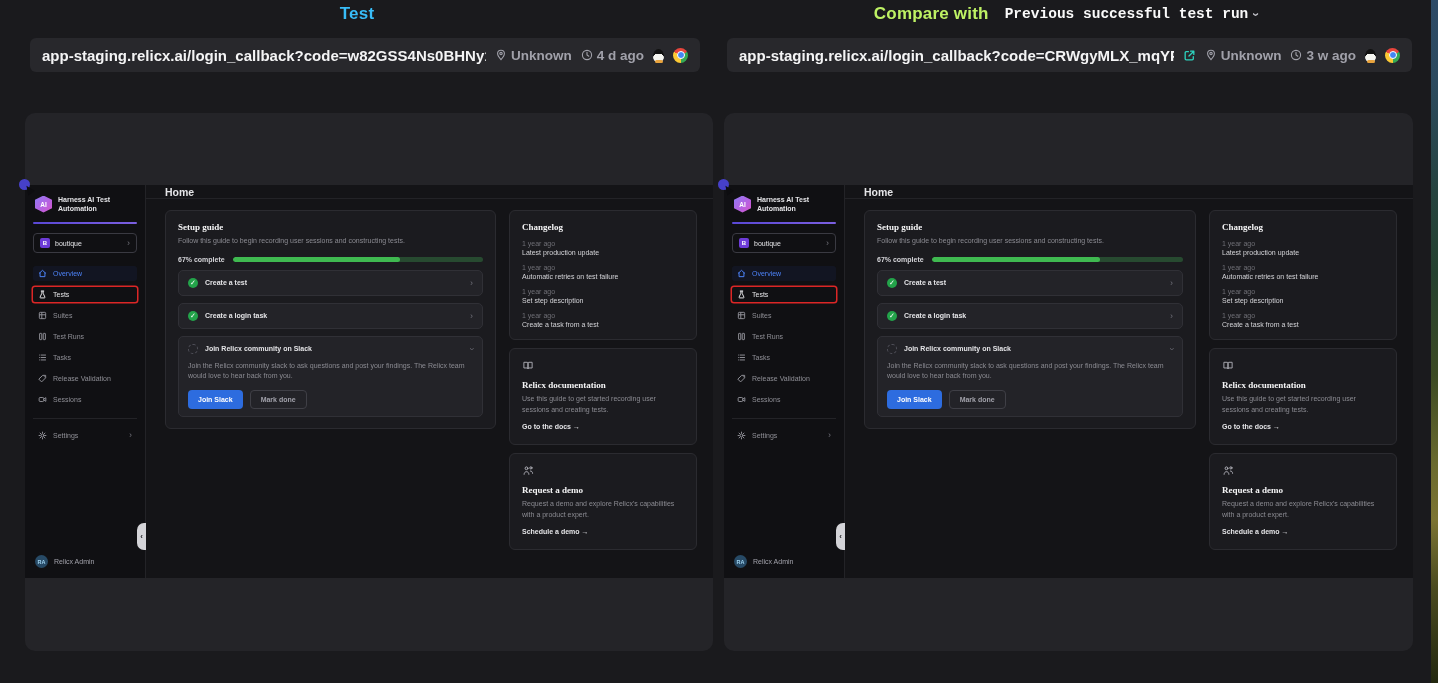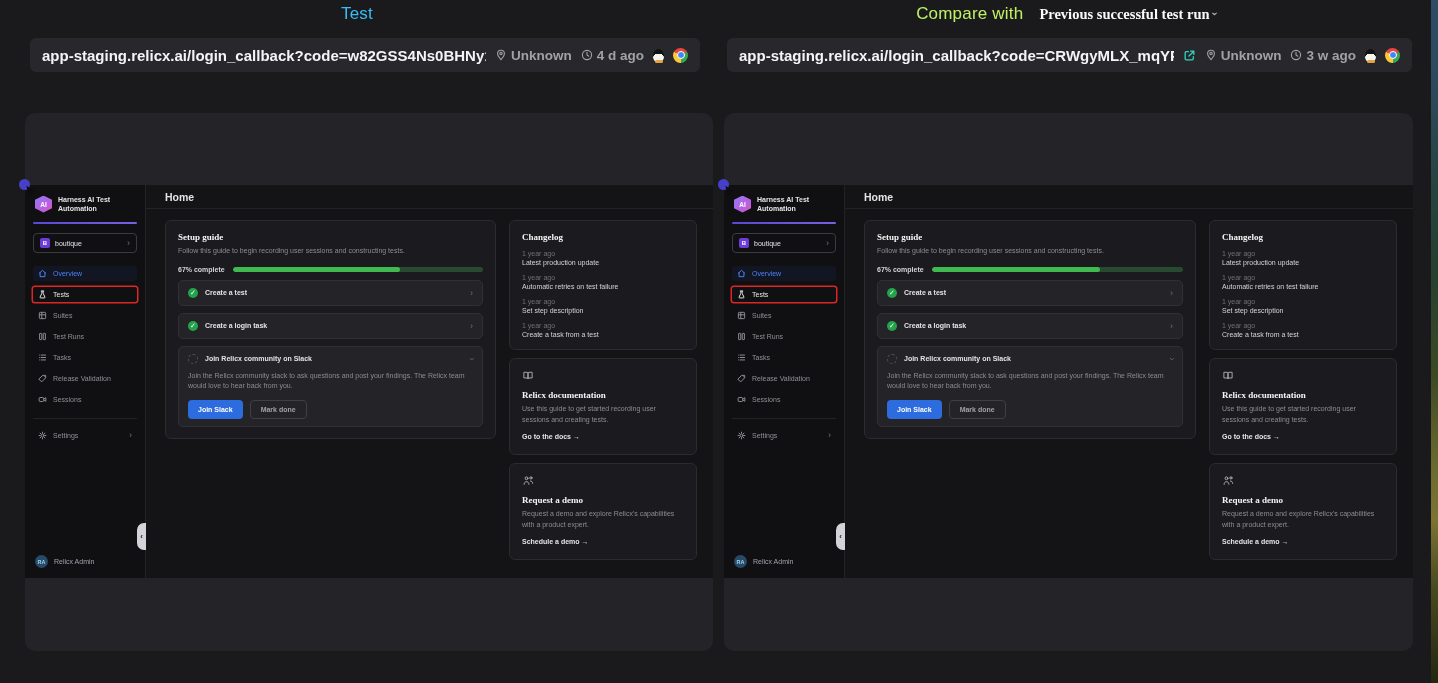--- a/index.html
+++ b/index.html
@@ -5,25 +5,25 @@
   * { margin:0; padding:0; box-sizing:border-box; }
   html,body { width:1438px; height:683px; overflow:hidden; background:#18181b; }
   .screen { position:relative; width:1438px; height:683px; background:#1a1a1d;
             font-family:"Liberation Sans", sans-serif; }
 
   
   .col-header { position:absolute; top:0; height:28px; display:flex; align-items:center;
                 justify-content:center; gap:16px; }
   .col-header.lh { left:0; width:714px; }
   .col-header.rh { left:714px; width:706px; }
-  .col-title { font-size:17px; font-weight:normal; letter-spacing:.2px; }
+  .col-title { font-size:17px; font-weight:bold; letter-spacing:.2px; }
   .lh .col-title { color:#38bdf8; }
   .rh .col-title { color:#bef264; }
   .run-selector { display:flex; align-items:center; gap:4px; background:none; border:none;
-                  color:#fafafa; font-weight:bold; font-size:14.5px; font-family:Liberation Serif, serif; cursor:pointer; }
+                  color:#fafafa; font-weight:bold; font-size:14.5px; font-family:Liberation Mono, monospace; cursor:pointer; }
   .chev-down { display:inline-block; transform:rotate(90deg); color:#b8b8bf; font-size:13px; font-weight:bold; }
 
   
   .url-bar { position:absolute; top:38px; height:34px; background:#28282c; border-radius:6px;
              display:flex; align-items:center; padding:0 12px; gap:9px; }
   .url-bar.ul { left:30px;  width:670px; }
   .url-bar.ur { left:727px; width:685px; }
   .url-text { font-size:15px; font-weight:bold; color:#f4f4f5; white-space:nowrap; overflow:hidden; }
   .badge { display:flex; align-items:center; gap:4px; color:#a1a1aa; font-size:13.5px;
            font-weight:bold; white-space:nowrap; }
@@ -79,21 +79,21 @@
   .sb-bottom { margin-top:auto; display:flex; align-items:center; gap:6px; padding:2px; cursor:pointer; }
   .avatar { width:13px; height:13px; border-radius:50%; background:#274a66; color:#9fd3f0;
             font-size:5.5px; font-weight:bold; display:flex; align-items:center; justify-content:center; }
   .user-name { font-size:7px; color:#a1a1aa; }
   .handle { position:absolute; right:-1px; top:338px; width:9px; height:27px; background:#d4d4d8;
             border-radius:7px 0 0 7px; display:flex; align-items:center; justify-content:center;
             color:#232327; font-size:8px; font-weight:bold; cursor:pointer; z-index:2; }
 
   
   .main { flex:1; display:flex; flex-direction:column; min-width:0; }
-  .main-header { height:24px; flex:none; border-bottom:1px solid #232327; display:flex;
+  .main-header { height:14px; flex:none; border-bottom:1px solid #232327; display:flex;
                  align-items:center; padding:0 19px; font-size:10.5px; font-weight:bold; color:#e4e4e7; }
   .content { display:flex; gap:13px; padding:11px 16px 0 19px; align-items:flex-start; flex:1; overflow:hidden; }
   .col-a { flex:1; min-width:0; }
   .col-b { width:188px; flex:none; display:flex; flex-direction:column; gap:8px; }
   .card { background:#1b1b1f; border:1px solid #2b2b30; border-radius:6px; padding:11px 12px; }
   .card-title { font-size:9px; font-weight:bold; color:#f4f4f5;font-family:Liberation Serif, serif; }
   .card-desc { font-size:7px; color:#8b8b92; line-height:1.5; margin-top:4px; }
   .progress-row { display:flex; align-items:center; gap:8px; margin-top:9px; }
   .progress-label { font-size:7px; font-weight:bold; color:#d4d4d8; white-space:nowrap; }
   .progress-track { flex:1; height:5px; border-radius:3px; background:#274a30; overflow:hidden; }

